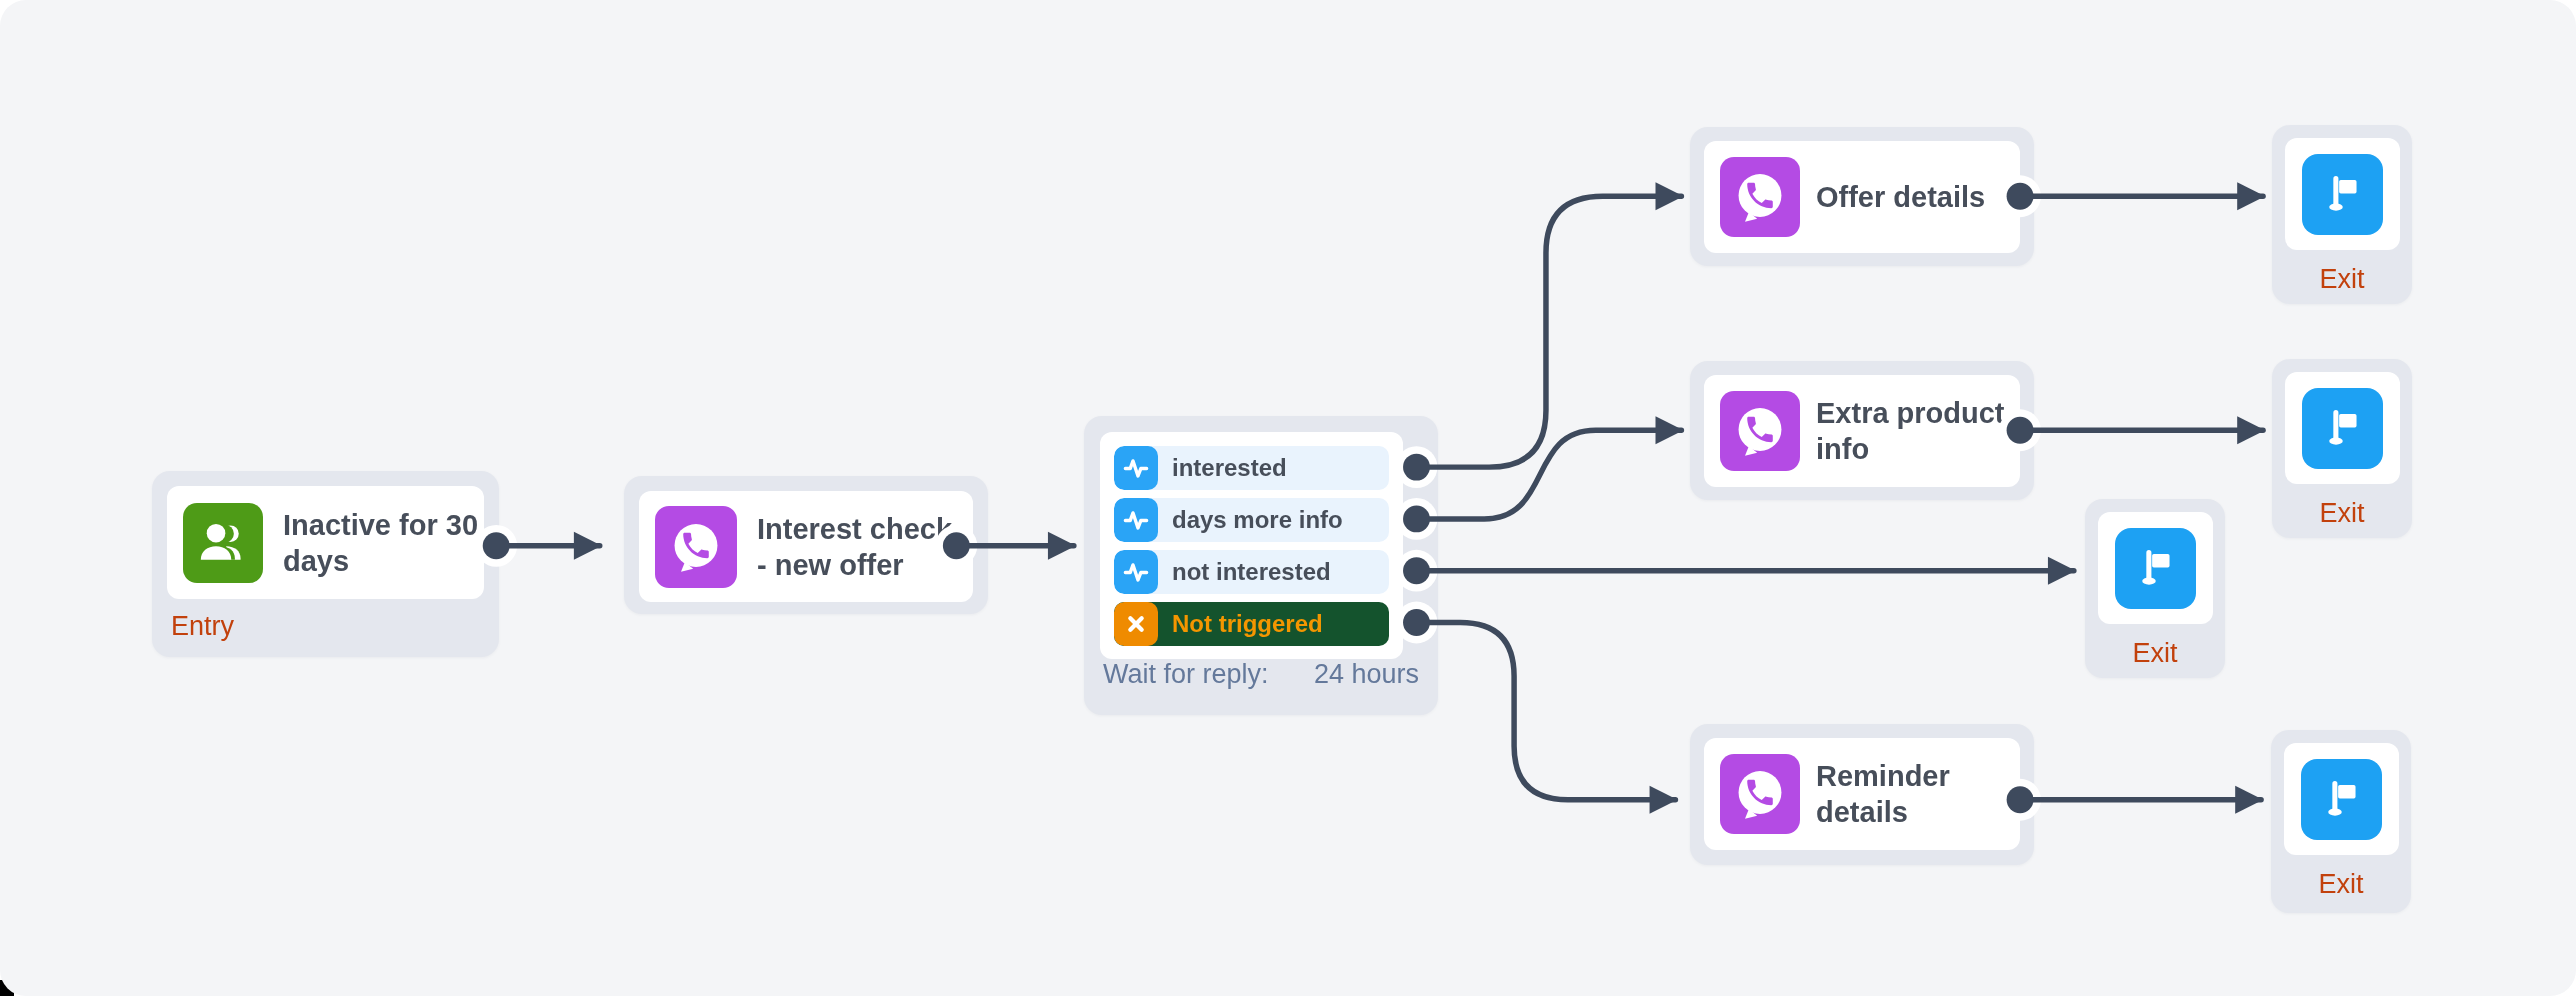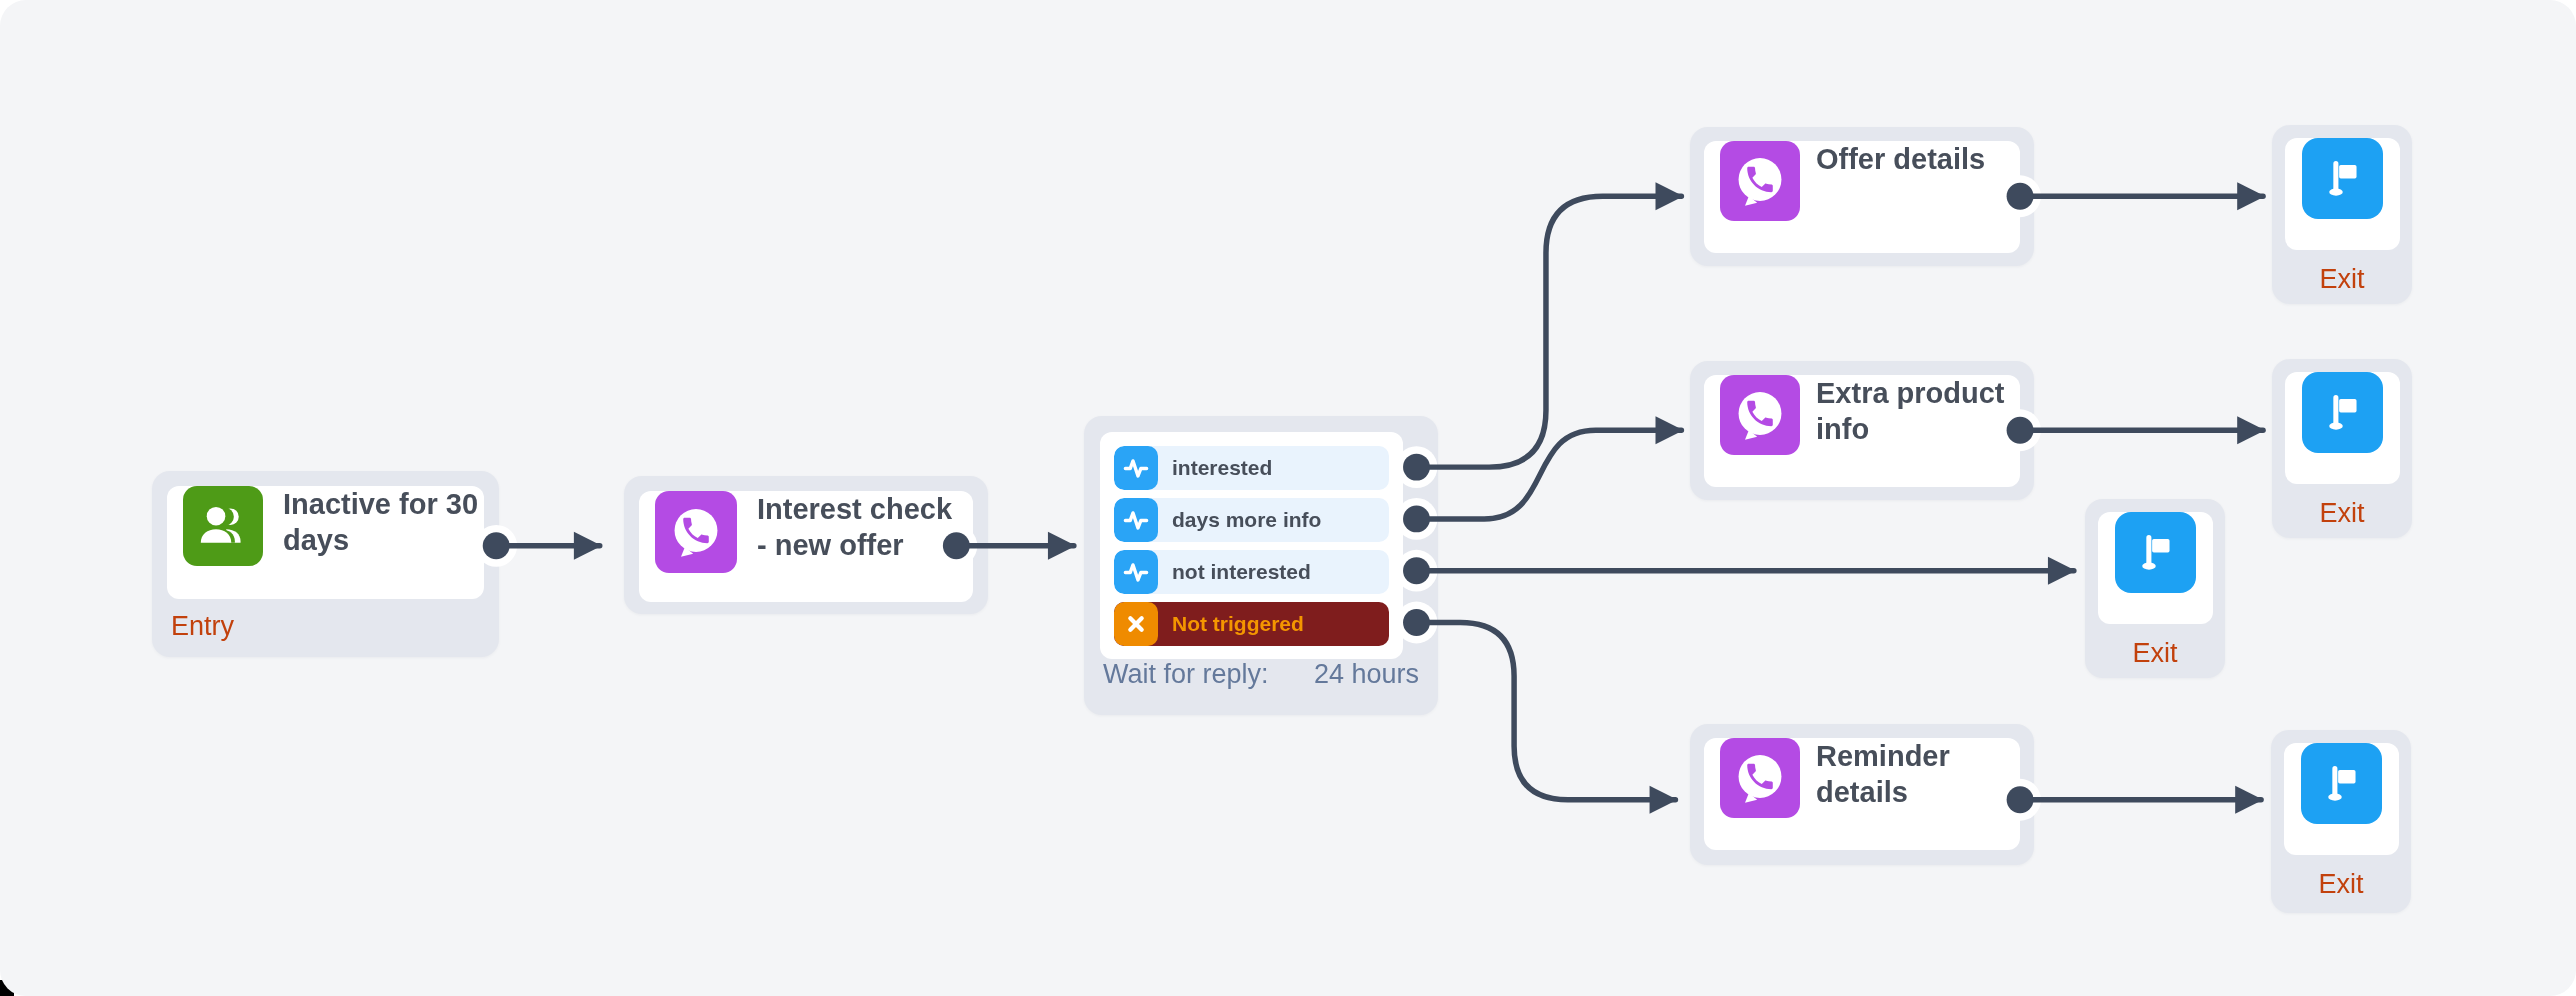--- a/index.html
+++ b/index.html
@@ -3,41 +3,41 @@
 <meta charset="utf-8">
 <style>
   html,body{margin:0;padding:0;background:#ffffff;}
   body{width:2576px;height:996px;position:relative;overflow:hidden;
        font-family:"Liberation Sans",sans-serif;}
   #corner-bl{position:absolute;left:0;bottom:0;width:14px;height:16px;background:#000;z-index:0;}
   #canvas{position:absolute;inset:0;background:#f4f5f7;border-radius:26px;z-index:1;}
 
   .node{position:absolute;background:#e4e7ee;border-radius:18px;padding:15px;
         box-sizing:border-box;box-shadow:0 1px 3px rgba(40,50,70,.05);z-index:2;}
-  .inner{background:#ffffff;border-radius:12px;display:flex;height:112px;}
+  .inner{background:#ffffff;border-radius:12px;display:flex;align-items:center;height:112px;}
   .big-icon{width:80px;height:80px;border-radius:14px;margin:0 20px 0 16px;flex:0 0 auto;
             display:flex;align-items:center;justify-content:center;}
   .big-icon svg{width:62px;height:62px;}
   .green{background:#4e9b17;}
   .purple{background:#b44be4;}
   .blue{background:#1da1f3;}
   .title{font-size:29px;line-height:36px;font-weight:600;color:#474e5a;}
   .title span{display:block;white-space:nowrap;}
   .node-label{font-size:27px;line-height:30px;color:#c2410c;margin:12px 0 0 4px;}
 
   
   .branch-inner{display:block;width:303px;height:227px;padding:14px;box-sizing:border-box;}
   .row{display:flex;align-items:center;height:44px;border-radius:10px;margin-bottom:8px;
        background:#e9f3fd;overflow:hidden;}
   .row:last-child{margin-bottom:0;}
   .row-icon{width:44px;height:44px;border-radius:10px;flex:0 0 auto;background:#2aa4f6;
             display:flex;align-items:center;justify-content:center;}
   .row-icon svg{width:34px;height:34px;}
-  .row-label{font-size:21px;font-weight:600;color:#474e5a;margin-left:14px;white-space:nowrap;}
-  .row-not-triggered{background:#7f1d1d;}
+  .row-label{font-size:24px;font-weight:600;color:#474e5a;margin-left:14px;white-space:nowrap;}
+  .row-not-triggered{background:#14532d;}
   .row-not-triggered .row-icon{background:#ef8b00;}
   .row-not-triggered .row-label{color:#f49600;font-weight:700;}
   .branch-footer{display:flex;justify-content:space-between;align-items:center;
                  padding:0 3px;font-size:27px;color:#64799b;}
 
   
   .exit .inner{width:115px;height:112px;justify-content:center;}
   .exit .exit-icon{width:81px;height:81px;border-radius:16px;margin:0;
                    display:flex;align-items:center;justify-content:center;}
   .exit .exit-icon svg{width:58px;height:58px;}

